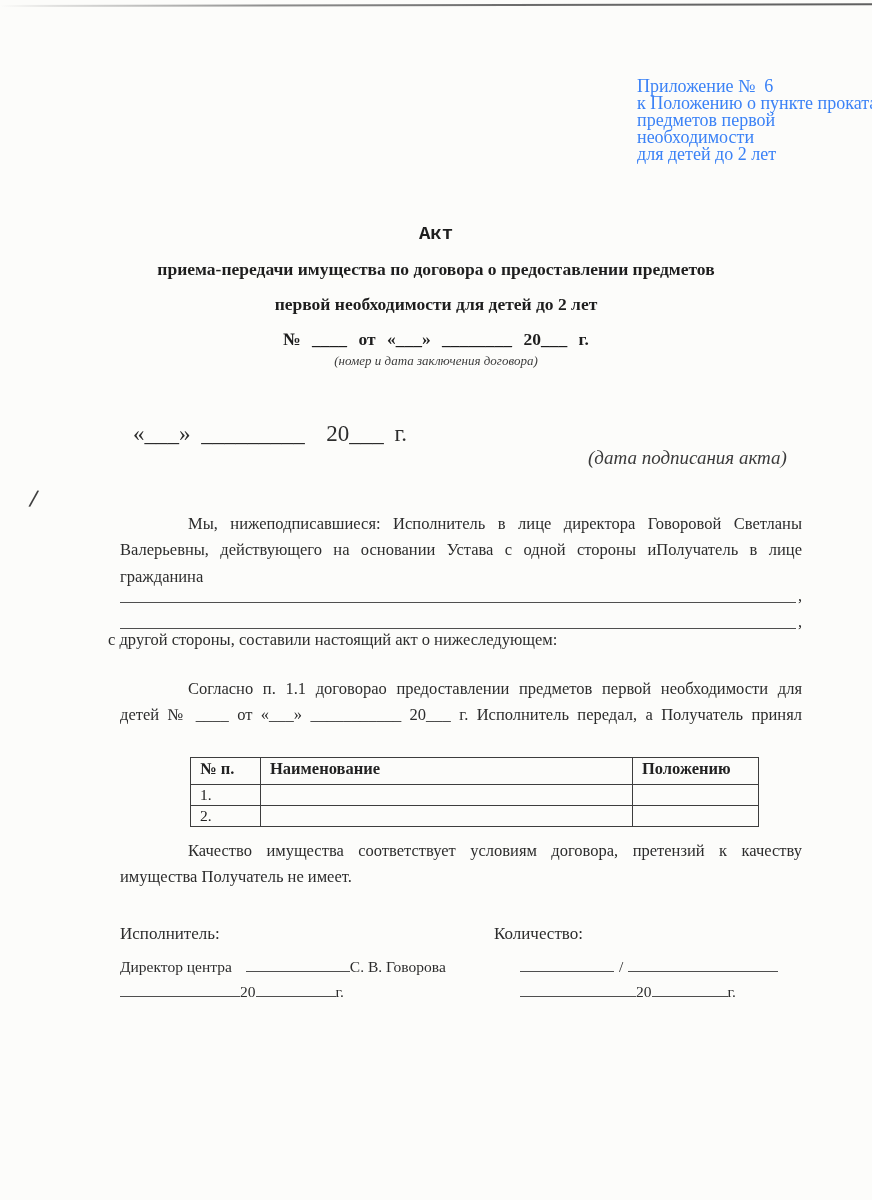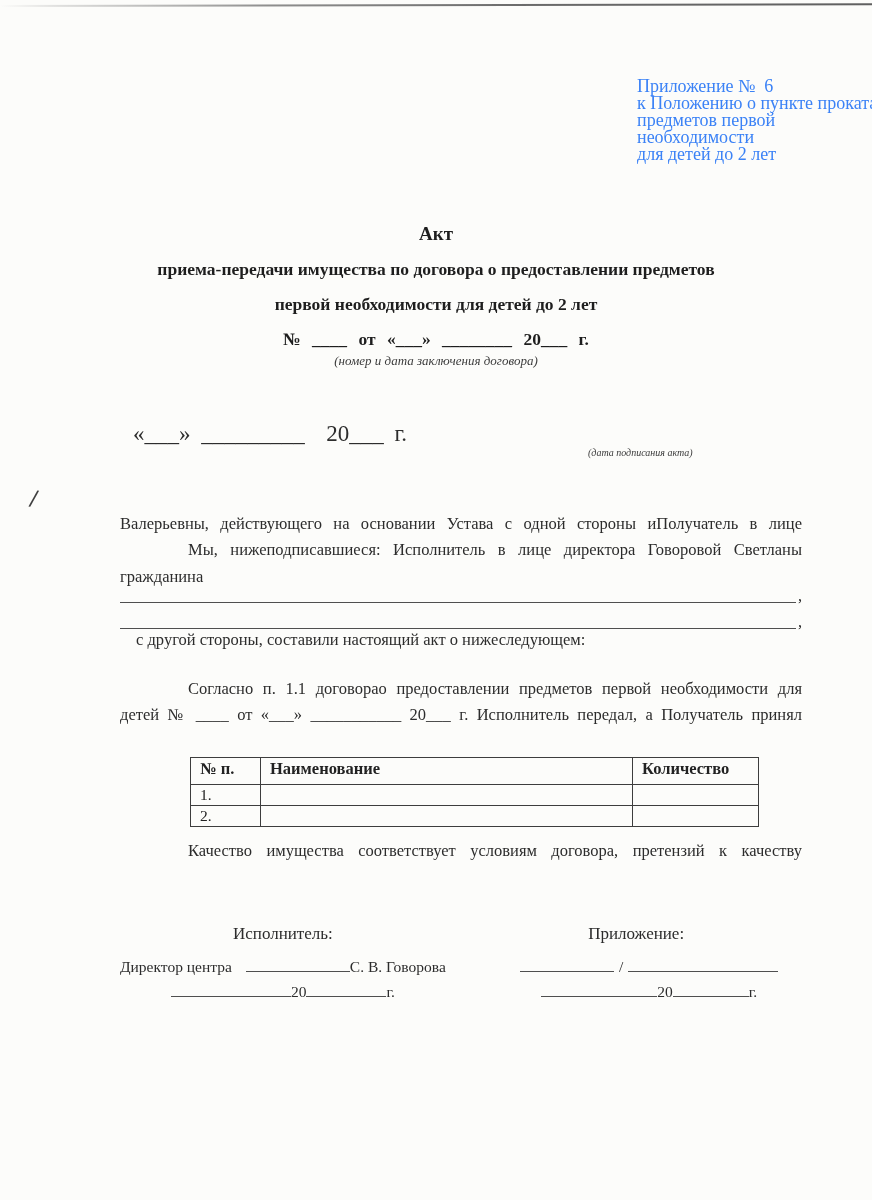--- a/index.html
+++ b/index.html
@@ -11,52 +11,52 @@
   .scan-edge {
     position:absolute; top:5px; left:0; width:110%; height:2px;
     background:linear-gradient(to right, rgba(110,110,110,0) 0%, rgba(110,110,110,.2) 6%,
       rgba(95,95,95,.7) 28%, #6b6b6b 55%, #5d5d5d 100%);
     transform:rotate(-0.12deg); transform-origin:left center;
   }
   .annotation { position:absolute; left:637px; top:78px; font-size:18px; line-height:17px; color:#3b82f6; }
   .annotation div { white-space:pre; }
 
   .title-block { position:absolute; left:56px; top:222px; width:760px; text-align:center; color:#1e1e1e; }
-  .t1 { font-size:19px; font-weight:bold; line-height:24px; margin-bottom:11px; }
+  .t1 { font-size:19px; font-weight:bold; line-height:24px; margin-bottom:11px;font-family:Liberation Mono, monospace; }
   .t2 { font-size:17.5px; font-weight:bold; line-height:24px; margin-bottom:11px; }
   .t3 { font-size:17.5px; font-weight:bold; line-height:24px; word-spacing:7px; margin-bottom:2px; white-space:pre; }
   .tcap { font-size:13px; font-style:italic; color:#3c3c3c; }
 
   .date-row { position:absolute; left:133px; top:421px; font-size:23px; word-spacing:5px; white-space:pre; color:#2d2d2d; }
-  .date-cap { position:absolute; left:588px; top:447px; font-size:10px; font-style:italic; color:#3a3a3a; }
+  .date-cap { position:absolute; left:588px; top:447px; font-size:19px; font-style:italic; color:#3a3a3a; }
 
   .margin-mark { position:absolute; left:30px; top:484px; font-size:26px; color:#3f3f3f;
     transform:rotate(10deg); font-weight:bold; }
 
   .para { position:absolute; left:120px; width:682px; font-size:16.5px; line-height:26.4px; color:#2c2c2c; }
   .p1 { top:511px; }
   .p2 { top:676px; }
   .p3 { top:838px; }
   .jline { text-align:justify; text-align-last:justify; }
   .ind  { text-indent:68px; }
 
   .fillrow { position:absolute; left:120px; width:682px; display:flex; align-items:flex-end;
     height:18px; font-size:16.5px; color:#2c2c2c; }
   .fillrow .grow { flex:1 1 auto; }
   .u { display:inline-block; border-bottom:1.4px solid #4f4f4f; height:14px; vertical-align:baseline; }
   .suffix { padding-left:2px; line-height:14px; }
-  .closing { position:absolute; left:136px; top:630px; font-size:16.5px; color:#2c2c2c; }
+  .closing { position:absolute; left:108px; top:630px; font-size:16.5px; color:#2c2c2c; }
 
   table.prop { position:absolute; left:190px; top:757px; width:568px; border-collapse:collapse;
     color:#222; table-layout:fixed; }
   table.prop th, table.prop td { border:1.6px solid #3d3d3d; padding:1px 9px; text-align:left; vertical-align:top; }
   table.prop th { font-size:16.5px; font-weight:bold; height:24px; }
   table.prop td { font-size:15.5px; height:18px; }
 
-  .sig { position:absolute; color:#2c2c2c;text-align:center; }
+  .sig { position:absolute; color:#2c2c2c; }
   .sig-left  { left:120px; top:924px; }
   .sig-right { left:494px; top:924px; }
   .sig-h { font-size:17px; margin-bottom:13px; }
   .sig-line { font-size:15.5px; margin-bottom:6px; white-space:nowrap; }
   .sig-right .sig-line { margin-left:26px; }
   .gap-s { display:inline-block; width:14px; }
   .sep { padding:0 5px; }
 </style>
 </head>
 <body>
@@ -80,22 +80,22 @@
     <div class="t3">№ ____ от «___» ________ 20___ г.</div>
     <div class="tcap">(номер и дата заключения договора)</div>
   </div>
 
   <div class="date-row">«___» _________  20___ г.</div>
   <div class="date-cap">(дата подписания акта)</div>
 
   <div class="margin-mark">/</div>
 
   <div class="para p1">
+    <div class="jline ind">Мы, нижеподписавшиеся: Исполнитель в лице директора Говоровой Светланы</div>
     <div class="jline">Валерьевны, действующего на основании Устава с одной стороны иПолучатель в лице</div>
-    <div class="jline ind">Мы, нижеподписавшиеся: Исполнитель в лице директора Говоровой Светланы</div>
     <div>гражданина</div>
   </div>
 
   <div class="fillrow" style="top:585px">
     <span class="u grow"></span>
       <span class="suffix">,</span>
   </div>
   <div class="fillrow" style="top:611px">
     <span class="u grow"></span>
       <span class="suffix">,</span>
@@ -111,53 +111,54 @@
   <table class="prop">
     <colgroup>
         <col style="width:70px">
         <col style="width:372px">
         <col style="width:126px">
       </colgroup>
     <thead>
       <tr>
         <th>№ п.</th>
         <th>Наименование</th>
-        <th>Количество</th>
+        <th>Положению</th>
       </tr>
     </thead>
     <tbody>
       <tr>
         <td>1.</td>
         <td></td>
         <td></td>
       </tr>
       <tr>
         <td>2.</td>
         <td></td>
         <td></td>
       </tr>
     </tbody>
   </table>
 
   <div class="para p3">
     <div class="jline ind">Качество имущества соответствует условиям договора, претензий к качеству</div>
+    <div>имущества Получатель не имеет.</div>
   </div>
 
   <div class="sig sig-left">
     <div class="sig-h">Исполнитель:</div>
     <div class="sig-line">
       <span>Директор центра</span><span class="gap-s"></span><span class="u" style="width:104px"></span><span>С. В. Говорова</span>
     </div>
     <div class="sig-line">
       <span class="u" style="width:120px"></span><span>20</span><span class="u" style="width:80px"></span><span>г.</span>
     </div>
   </div>
 
   <div class="sig sig-right">
-    <div class="sig-h">Приложение:</div>
+    <div class="sig-h">Количество:</div>
     <div class="sig-line">
       <span class="u" style="width:94px"></span><span class="sep">/</span><span class="u" style="width:150px"></span>
     </div>
     <div class="sig-line">
       <span class="u" style="width:116px"></span><span>20</span><span class="u" style="width:76px"></span><span>г.</span>
     </div>
   </div>
 
 </div>
 

